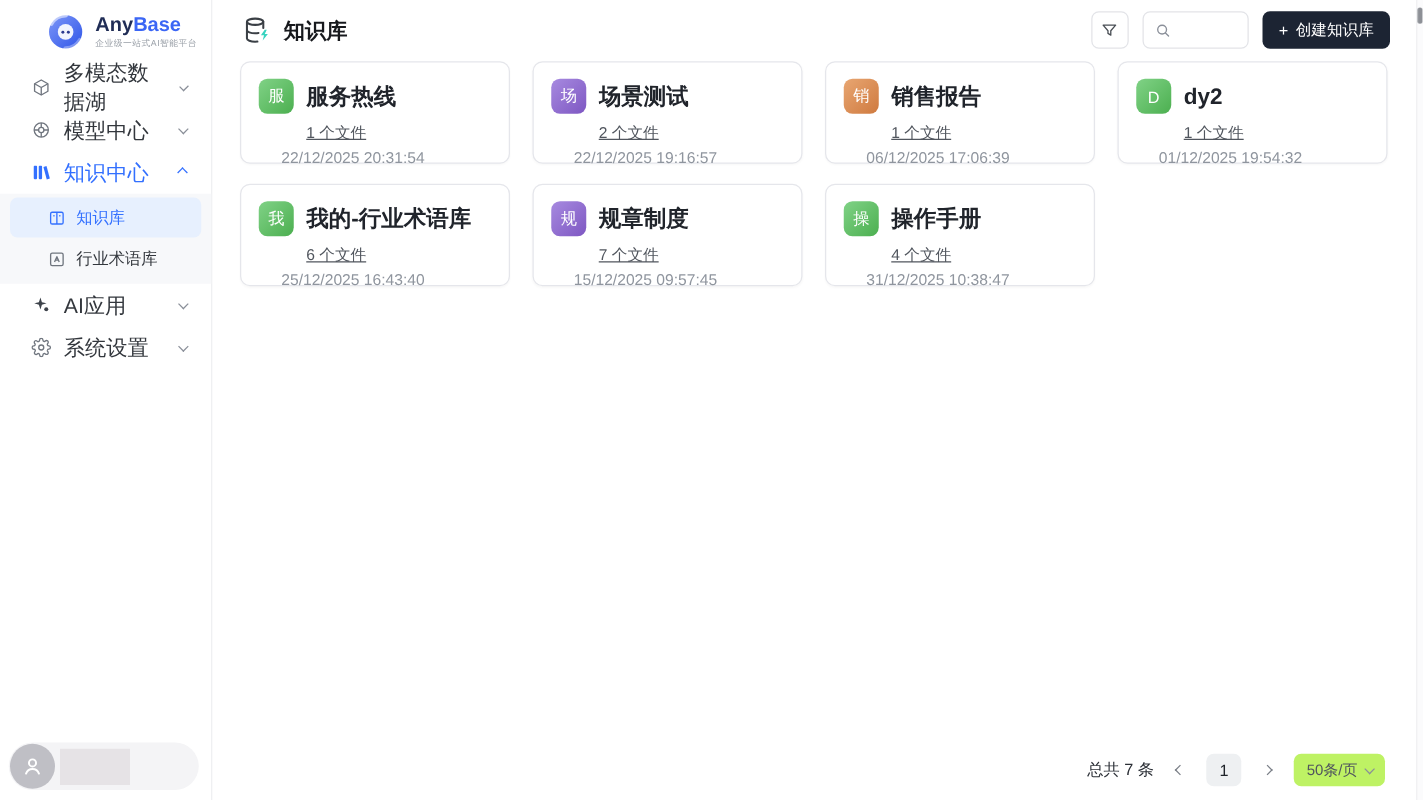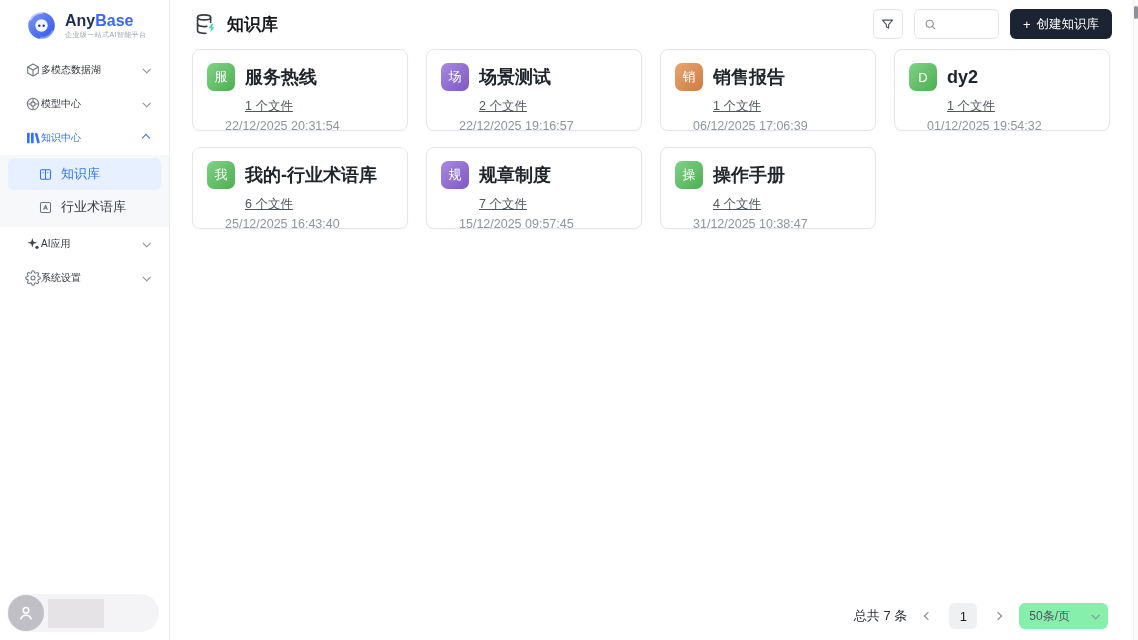--- a/index.html
+++ b/index.html
@@ -2,28 +2,28 @@
 <html><head>
 <meta charset="utf-8">
 <style>
   * { box-sizing: border-box; margin: 0; padding: 0; }
   html,body { width:1138px; height:640px; overflow:hidden; }
   body { font-family:"Liberation Sans", sans-serif; background:#fff; color:#20242b; }
   .app { display:flex; width:1138px; height:640px; }
 
   
   .sidebar { width:170px; flex-shrink:0; border-right:1px solid #eaebee; position:relative; background:#fff; }
-  .logo { display:flex; align-items:center; gap:7px; padding:9px 0 11px 25px; }
+  .logo { display:flex; align-items:center; gap:7px; padding:9px 0 11px 25px;justify-content:center; }
   .logo-mark { width:33px; height:33px; }
   .logo-name { font-size:16px; font-weight:800; line-height:17px; }
   .logo-name .any { color:#1f2c55; }
   .logo-name .base { color:#3b66f5; }
   .tagline { font-size:7px; color:#9aa0a8; letter-spacing:.4px; margin-top:1px; }
 
-  .nav-item { height:34px; display:flex; align-items:center; padding:0 20px 0 25px; font-size:10px; color:#33373d; cursor:pointer; }
+  .nav-item { height:34px; display:flex; align-items:center; gap:10px; padding:0 20px 0 25px; font-size:17px; color:#33373d; cursor:pointer; }
   .nav-item svg { width:16px; height:16px; color:#70767f; flex-shrink:0; }
   .nav-item.active { color:#3370ff; }
   .nav-item.active svg { color:#3370ff; }
   .chev { margin-left:auto; width:6px; height:6px; border-right:1.4px solid #8a8f99; border-bottom:1.4px solid #8a8f99; transform:rotate(45deg) translateY(-1px); }
   .chev.up { transform:rotate(-135deg); border-color:#3370ff; }
 
   .submenu { background:#f7f8fa; padding:2px 0 3px; }
   .sub-item { height:32px; margin:1px 8px; display:flex; align-items:center; gap:8px; padding-left:30px; font-size:13px; color:#33373d; border-radius:6px; cursor:pointer; }
   .sub-item svg { width:15px; height:15px; color:#6f757e; flex-shrink:0; }
   .sub-item.active { background:#e7f0fe; color:#3370ff; }
@@ -60,21 +60,21 @@
   .card-title { font-size:18px; font-weight:700; color:#20242b; white-space:nowrap; overflow:hidden; }
   .card-files { font-size:12.5px; color:#51565e; margin:7px 0 4px 38px;text-decoration:underline; }
   .card-time  { font-size:12.5px; color:#8f959e; margin-left:18px; }
 
   .pagination { position:absolute; bottom:11px; right:30px; display:flex; align-items:center; gap:12px; font-size:13px; color:#2b2f36; }
   .pg-arrow { width:18px; height:18px; display:flex; align-items:center; justify-content:center; cursor:pointer; }
   .pg-chev { width:6px; height:6px; border-right:1.4px solid #7a7f87; border-bottom:1.4px solid #7a7f87; }
   .pg-chev.left  { transform:rotate(135deg); }
   .pg-chev.right { transform:rotate(-45deg); }
   .page-box { min-width:28px; height:26px; background:#eef0f2; border-radius:6px; display:flex; align-items:center; justify-content:center; font-size:13px; color:#1f2329; cursor:pointer; }
-  .size-box { height:26px; background:#86efac; border-radius:6px; padding:0 10px; display:flex; align-items:center; gap:22px; font-size:12px; color:#51565e; cursor:pointer; }
+  .size-box { height:26px; background:#bef264; border-radius:6px; padding:0 10px; display:flex; align-items:center; gap:6px; font-size:12px; color:#51565e; cursor:pointer; }
   .size-box .pg-chev { border-color:#8a8f99; transform:rotate(45deg) translateY(-1px); }
 
   .scroll-track { position:fixed; top:0; right:0; width:5px; height:640px; background:#fbfbfc; border-left:1px solid #f1f1f3; }
   .scroll-thumb { position:absolute; top:6px; right:0; width:4px; height:13px; background:#8d9096; border-radius:2px; }
 </style>
 </head>
 <body>
 
 <div class="app">
 

